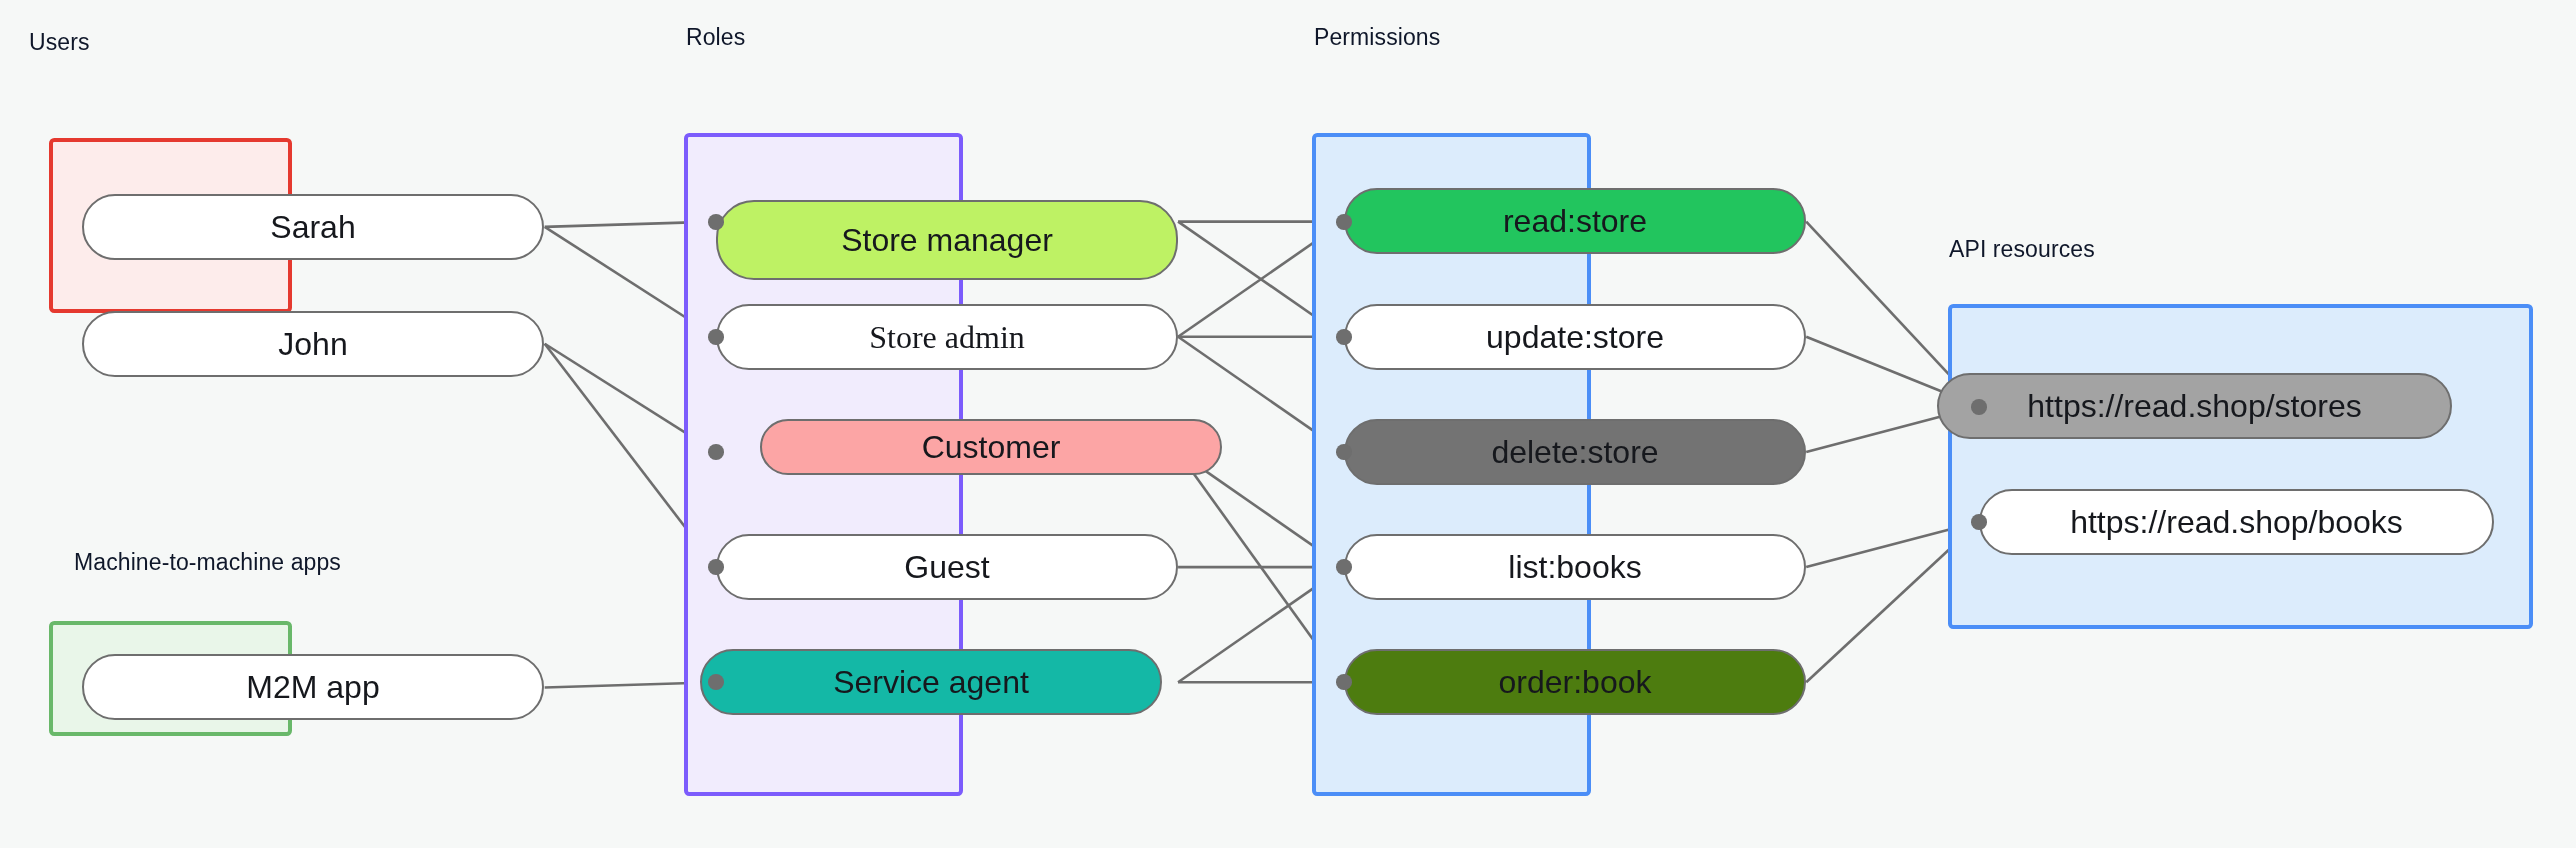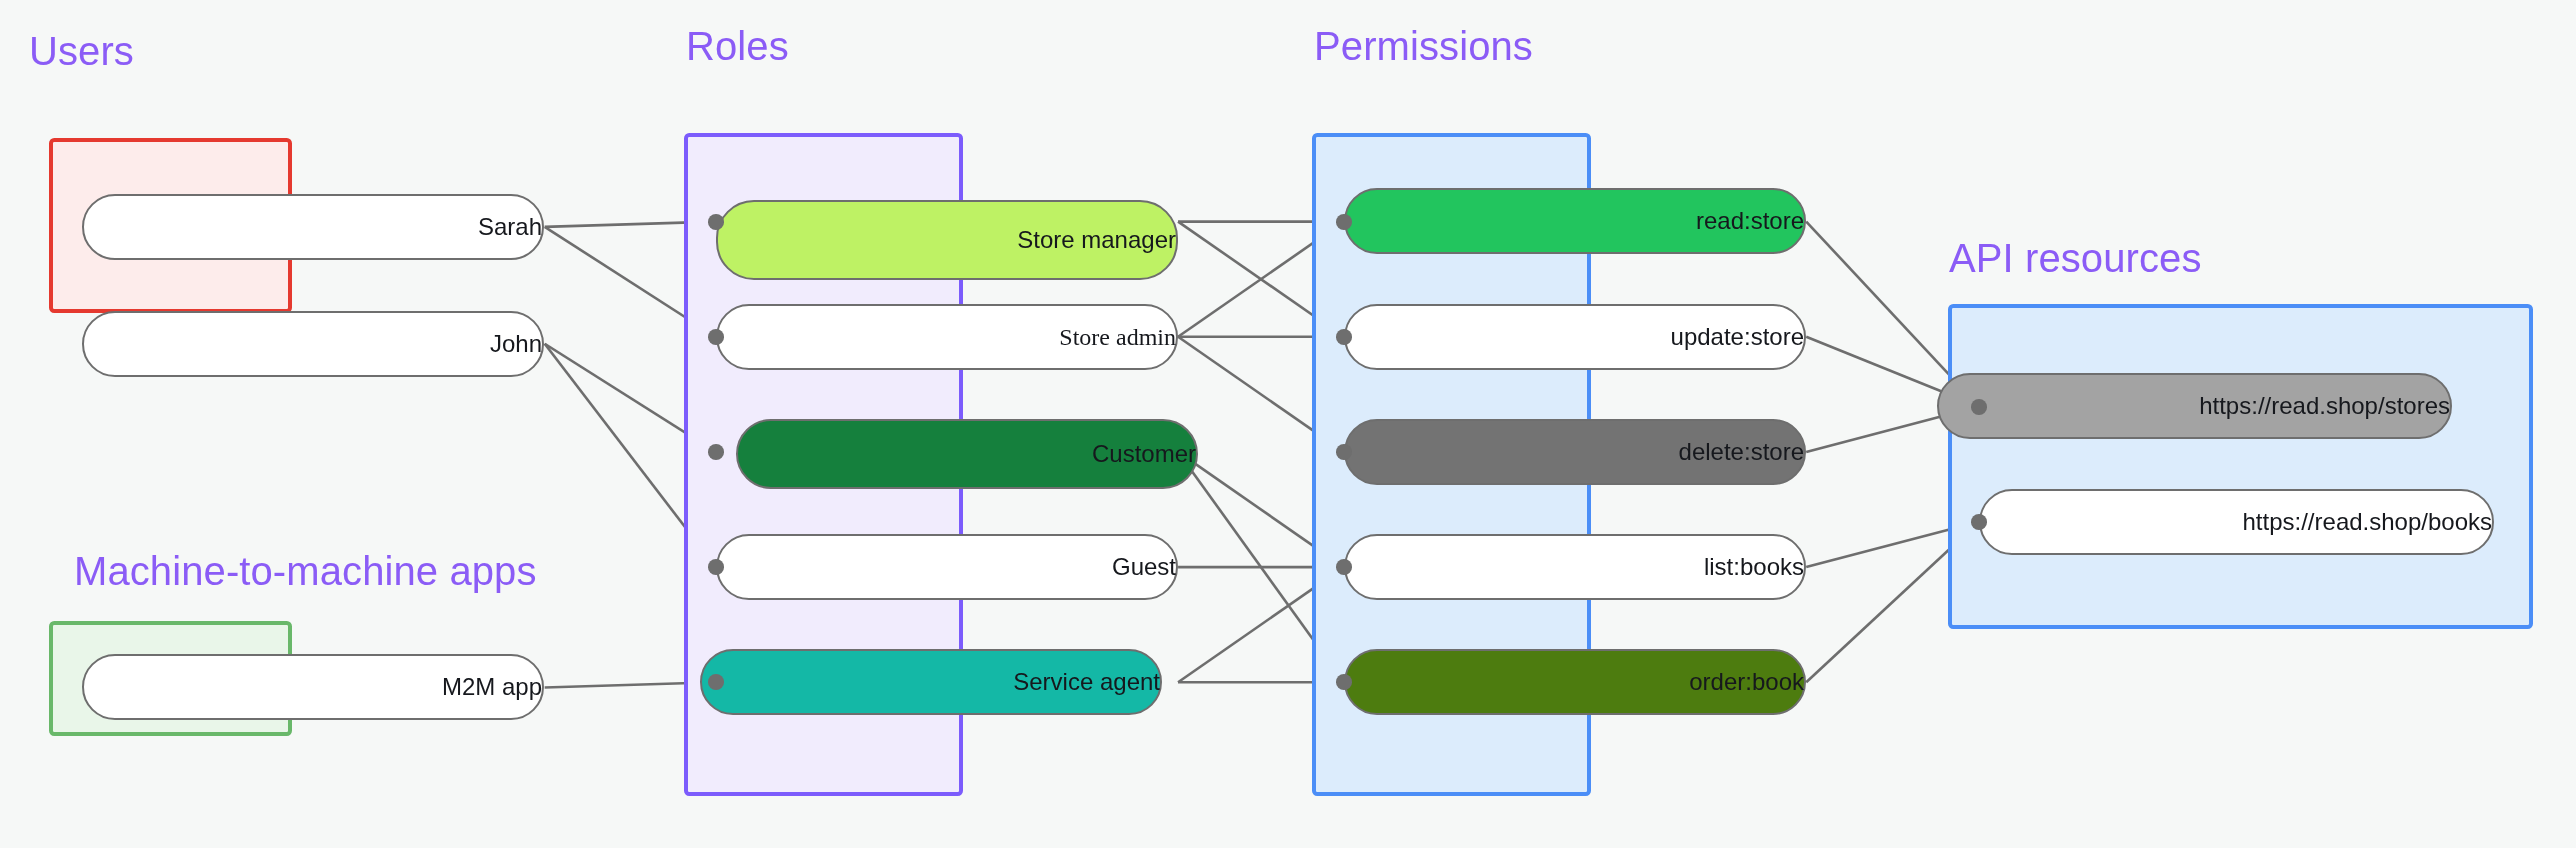--- a/index.html
+++ b/index.html
@@ -30,36 +30,36 @@
   .group {
     position: absolute;
     box-sizing: border-box;
     border-style: solid;
     border-width: 4.4px;
     border-radius: 5.2px;
     z-index: 2;
   }
   .group-title {
     position: absolute;
-    font-size: 40px;
-    color: #8b5cf6;
+    font-size: 23px;
+    color: #0f172a;
     white-space: nowrap;
     letter-spacing: 0.1px;
     z-index: 3;
   }
   .node {
     position: absolute;
     box-sizing: border-box;
     background: #ffffff;
     border: 2.6px solid #6e6e6e;
     border-radius: 38px;
     display: flex;
     align-items: center;
-    justify-content: flex-end;
-    font-size: 24px;
+    justify-content: center;
+    font-size: 32px;
     color: #16181d;
     z-index: 4;
     white-space: nowrap;
   }
   .port {
     position: absolute;
     width: 15.7px;
     height: 15.7px;
     margin-left: -7.9px;
     margin-top: -7.9px;
@@ -117,21 +117,21 @@
       </div>
       <div class="node" style="left: 82px; top: 654px; width: 462px; height: 66px; border-color: rgb(110, 110, 110); background: rgb(255, 255, 255);">
         <span>M2M app</span>
       </div>
       <div class="node" style="left: 716px; top: 188px; width: 462px; height: 80px; border-color: rgb(110, 110, 110); background: #bef264; margin-top: 12px;">
         <span>Store manager</span>
       </div>
       <div class="node" style="left: 716px; top: 304px; width: 462px; height: 66px; border-color: rgb(110, 110, 110); background: rgb(255, 255, 255); font-family: Liberation Serif, serif;">
         <span>Store admin</span>
       </div>
-      <div class="node" style="left: 736px; top: 419px; width: 462px; height: 70px; border-color: rgb(110, 110, 110); background: #15803d;">
+      <div class="node" style="left: 760px; top: 419px; width: 462px; height: 56px; border-color: rgb(110, 110, 110); background: #fca5a5;">
         <span>Customer</span>
       </div>
       <div class="node" style="left: 716px; top: 534px; width: 462px; height: 66px; border-color: rgb(110, 110, 110); background: rgb(255, 255, 255);">
         <span>Guest</span>
       </div>
       <div class="node" style="left: 700px; top: 649px; width: 462px; height: 66px; border-color: rgb(110, 110, 110); background: #14b8a6;">
         <span>Service agent</span>
       </div>
       <div class="node" style="left: 1344px; top: 188px; width: 462px; height: 66px; border-color: rgb(110, 110, 110); background: #22c55e;">
         <span>read:store</span>

